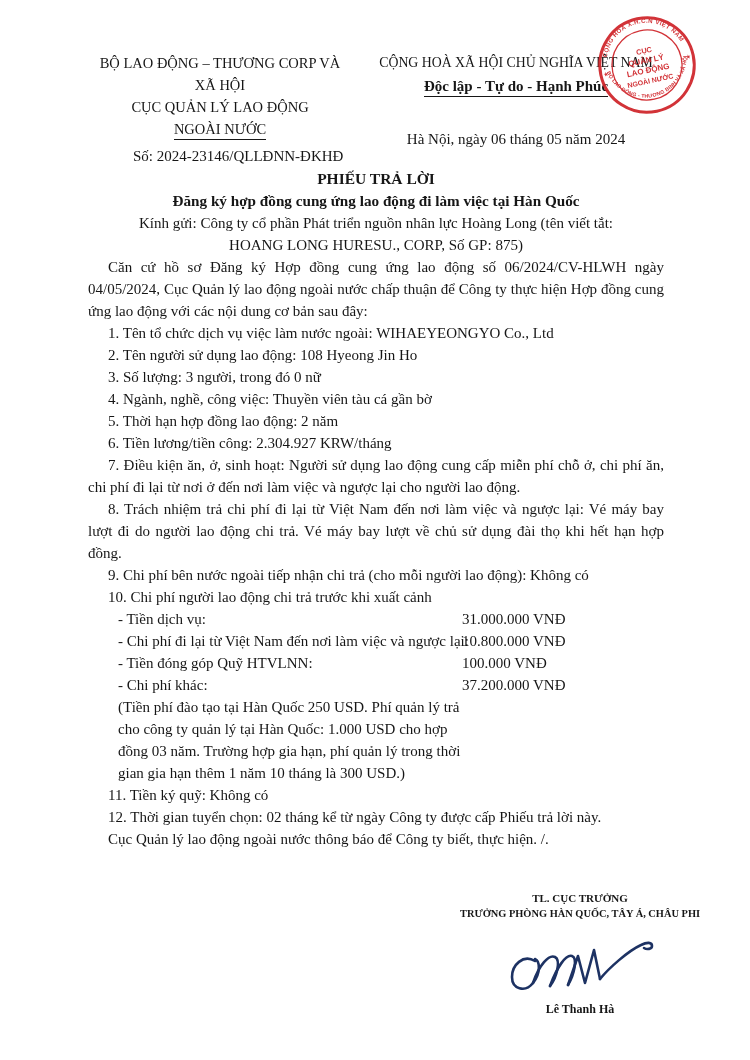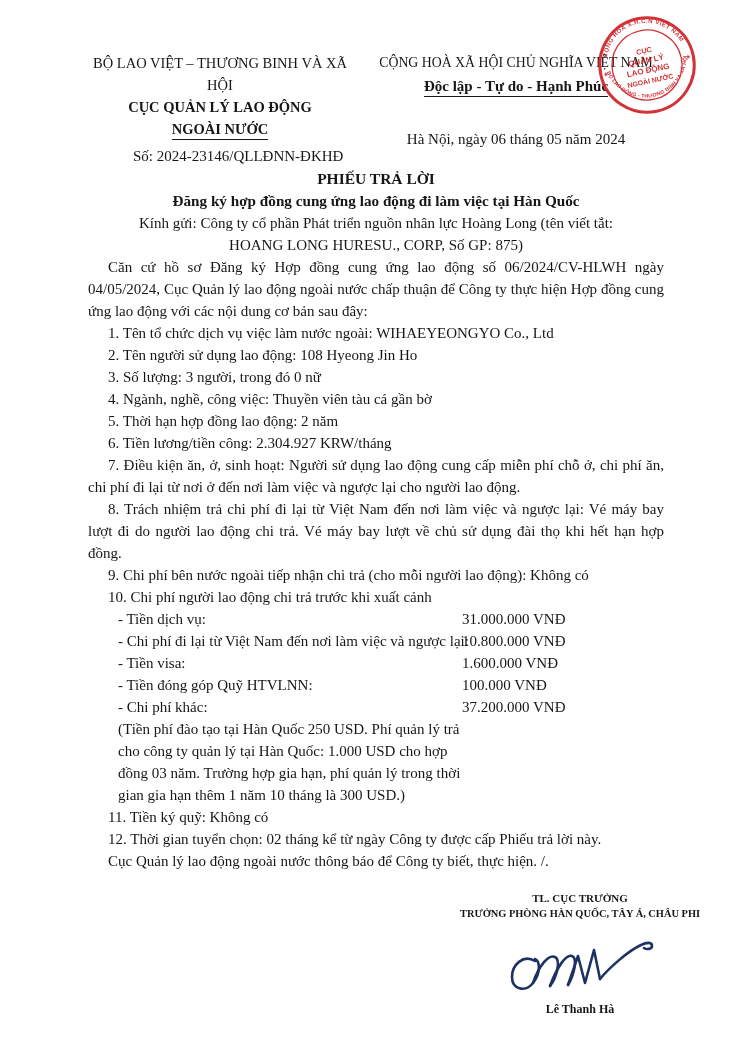--- a/index.html
+++ b/index.html
@@ -8,21 +8,21 @@
     position:relative; width:750px; height:1060px; background:#fff;
     font-family:"Liberation Serif","DejaVu Serif",serif; color:#161616;
     overflow:hidden;
   }
   
   .header-left {
     position:absolute; left:90px; top:52px; width:260px;
     text-align:center; font-size:14.5px; line-height:22px;
   }
   .ministry { font-weight:normal; }
-  .dept { font-weight:bold; }
+  .dept { font-weight:normal; }
   .u-line { display:inline-block; border-bottom:1.5px solid currentColor; padding-bottom:1px; line-height:1.15; }
   .header-right {
     position:absolute; left:366px; top:52px; width:300px; text-align:center;
   }
   .motto1 { font-weight:normal; font-size:13.8px; line-height:22px; }
   .motto2 { font-weight:bold; font-size:15px; line-height:25px; }
   .place-date {
     position:absolute; left:366px; top:131px; width:300px; text-align:center;
     font-size:15px;
   }
@@ -51,21 +51,21 @@
   .sign-t2 { font-weight:bold; font-size:10.4px; line-height:15px; margin:0; white-space:nowrap; }
   .sign-svg { display:block; margin:16px auto 0 auto; width:150px; height:62px; }
   .sign-name { font-weight:bold; font-size:12px; margin-top:3px; }
 </style>
 </head>
 <body>
 
 <div class="page">
 
   <div class="header-left">
-    <div class="ministry">BỘ LAO VIỆT – THƯƠNG BINH VÀ XÃ HỘI</div>
+    <div class="ministry">BỘ LAO ĐỘNG – THƯƠNG CORP VÀ XÃ HỘI</div>
     <div class="dept">
       <span>CỤC QUẢN LÝ LAO ĐỘNG</span><br>
       <span class="u-line">NGOÀI NƯỚC</span>
     </div>
   </div>
 
   <div class="header-right">
     <div class="motto1">CỘNG HOÀ XÃ HỘI CHỦ NGHĨA VIỆT NAM</div>
     <div class="motto2">
       <span class="u-line">Độc lập - Tự do - Hạnh Phúc</span>
@@ -134,24 +134,20 @@
         <div class="fee-row">
           <span>- Tiền dịch vụ:</span>
           <span class="fee-value">31.000.000 VNĐ</span>
         </div>
 
         <div class="fee-row">
           <span>- Chi phí đi lại từ Việt Nam đến nơi làm việc và ngược lại:</span>
           <span class="fee-value">10.800.000 VNĐ</span>
         </div>
 
-        <div class="fee-row">
-          <span>- Tiền visa:</span>
-          <span class="fee-value">1.600.000 VNĐ</span>
-        </div>
 
         <div class="fee-row">
           <span>- Tiền đóng góp Quỹ HTVLNN:</span>
           <span class="fee-value">100.000 VNĐ</span>
         </div>
 
         <div class="fee-row">
           <span>- Chi phí khác:</span>
           <span class="fee-value">37.200.000 VNĐ</span>
         </div>

